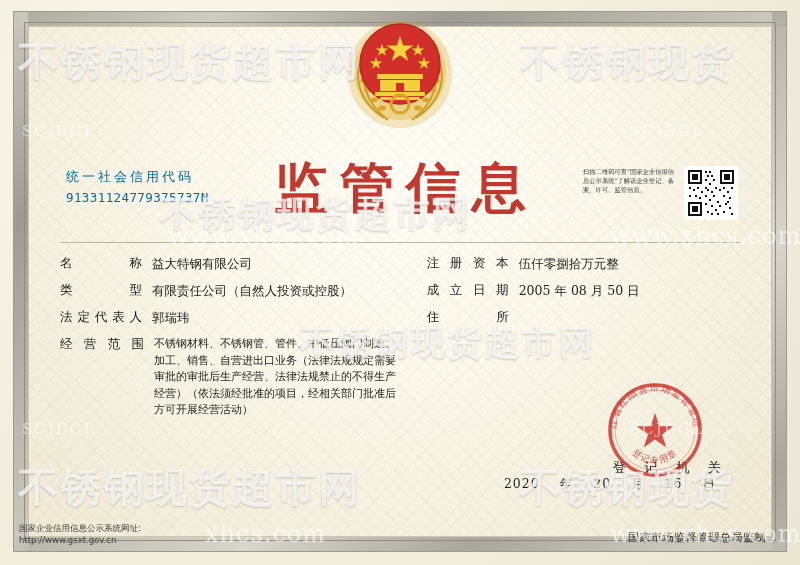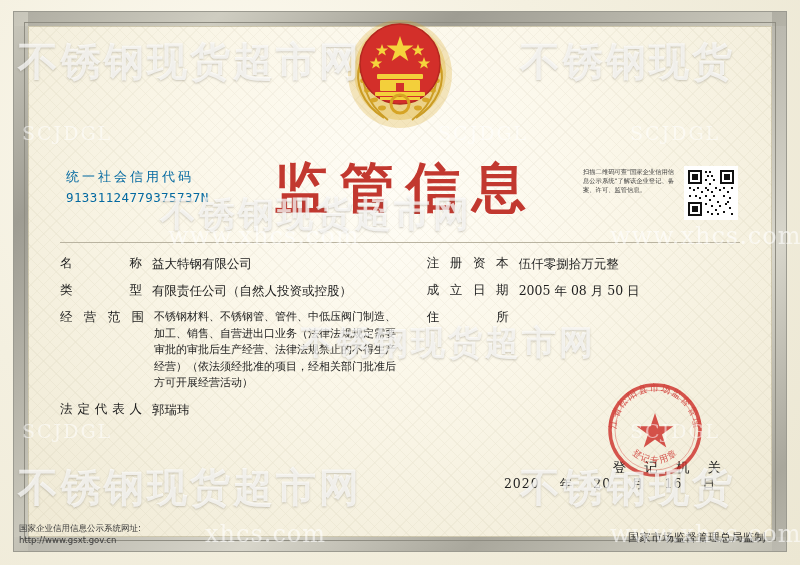--- a/index.html
+++ b/index.html
@@ -279,21 +279,21 @@
     position: absolute;
     font-family: "DejaVu Serif", "Liberation Serif", serif;
     font-size: 24px;
     color: rgba(255,255,255,.6);
     letter-spacing: 1px;
     white-space: nowrap;
   }
   .wm-tag {
     position: absolute;
     font-family: "DejaVu Serif", "Liberation Serif", serif;
-    font-size: 19px;
+    font-size: 15px;
     color: rgba(255,255,255,.55);
     letter-spacing: 2px;
     white-space: nowrap;
   }
 </style>
 </head>
 <body>
 
 <div id="license-page">
 
@@ -432,26 +432,26 @@
     <div class="col-left">
       <div class="field">
         <div class="f-label">名　　称</div>
         <div class="f-value">益大特钢有限公司</div>
       </div>
       <div class="field">
         <div class="f-label">类　　型</div>
         <div class="f-value">有限责任公司（自然人投资或控股）</div>
       </div>
       <div class="field">
+        <div class="f-label">法定代表人</div>
+        <div class="f-value">郭瑞玮</div>
+      </div>
+      <div class="field">
         <div class="f-label wide">经 营 范 围</div>
         <div class="f-value small">不锈钢材料、不锈钢管、管件、中低压阀门制造、加工、销售、自营进出口业务（法律法规规定需要审批的审批后生产经营、法律法规禁止的不得生产经营）（依法须经批准的项目，经相关部门批准后方可开展经营活动）</div>
-      </div>
-      <div class="field">
-        <div class="f-label">法定代表人</div>
-        <div class="f-value">郭瑞玮</div>
       </div>
     </div>
 
     <div class="col-right">
       <div class="field">
         <div class="f-label">注 册 资 本</div>
         <div class="f-value">伍仟零捌拾万元整</div>
       </div>
       <div class="field">
         <div class="f-label">成 立 日 期</div>

